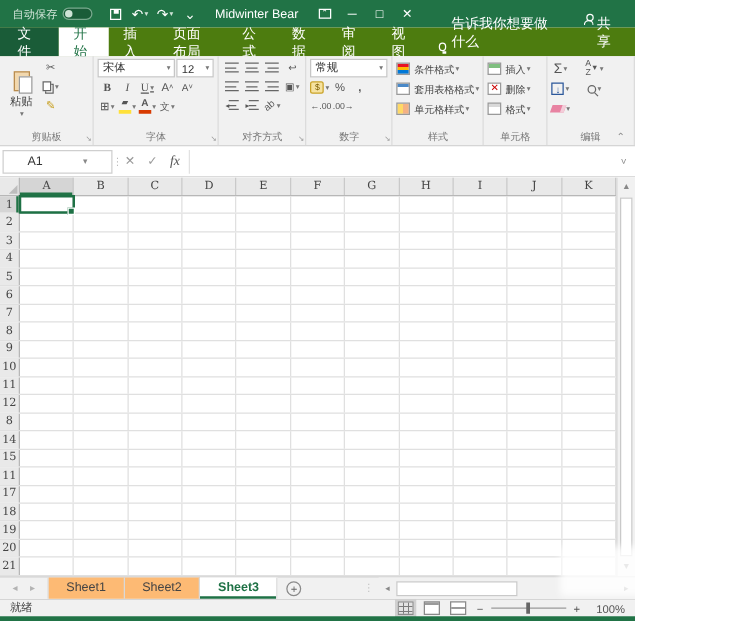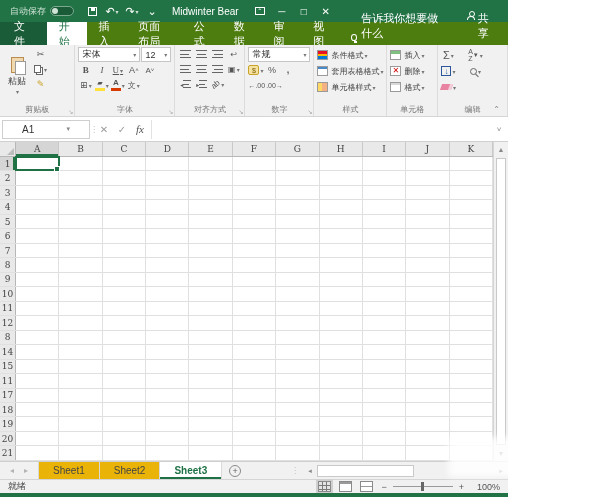--- a/index.html
+++ b/index.html
@@ -181,21 +181,21 @@
   .vs-thumb { flex:1; margin:1px 2px; background:#fff;
     border:1px solid #c9c9c9; }
 
   
   .sheetbar { height:18px; background:#f1f1f1; border-top:1px solid #cfcfcf;
     display:flex; align-items:stretch; flex:0 0 auto; font-size:10px;
     color:#444; position:relative; }
   .nav-arrows { display:flex; align-items:center; gap:10px; padding:0 10px;
     color:#b3b3b3; font-size:8px; border-right:1px solid #d9d9d9; }
   .stab { padding:0 14px; display:flex; align-items:center;
-    border-right:1px solid #d9d9d9; background:#eab308; }
+    border-right:1px solid #d9d9d9; background:#fdba74; }
   .stab.active { background:#fff; color:#1e7145; font-weight:bold;
     box-shadow:inset 0 -2px 0 #1e7145; }
   .addsheet { width:26px; display:flex; align-items:center; justify-content:center; }
   .addsheet span { width:12px; height:12px; border:1px solid #8a8a8a;
     border-radius:50%; font-size:9px; line-height:10px; text-align:center;
     color:#666; }
   .hs-sep { display:flex; align-items:center; color:#c0c0c0; font-size:8px;
     padding:0 4px; margin-left:auto; }
   .hscroll { width:205px; display:flex; align-items:center; background:#f1f1f1; }
   .hs-btn { width:14px; text-align:center; font-size:7px; color:#888; }

